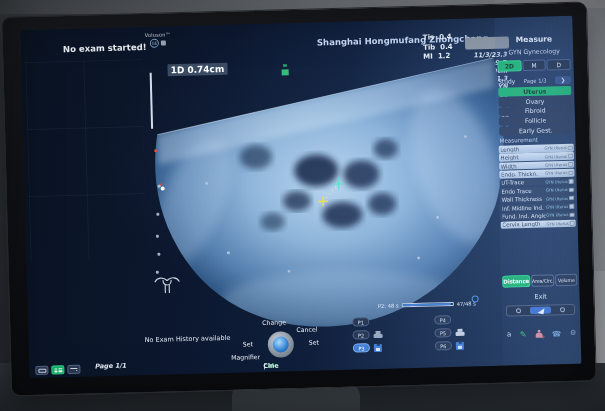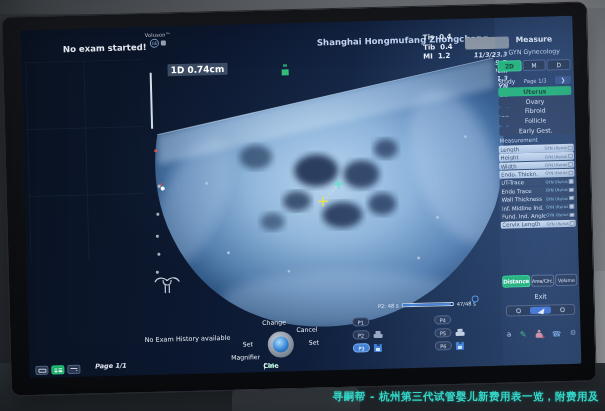--- a/index.html
+++ b/index.html
@@ -452,15 +452,14 @@
             <i></i>
           </div>
         <div class="vic list"></div>
       </div>
       <div class="page">Page 1/1</div>
 
       <div class="glare"></div>
     </div>
   </div>
 
-  <div class="watermark">寻嗣帮 - 杭州第三代试管婴儿新费用表一览，附费用及</div>
   <div class="vignette"></div>
 </div>
 
 </body></html>

